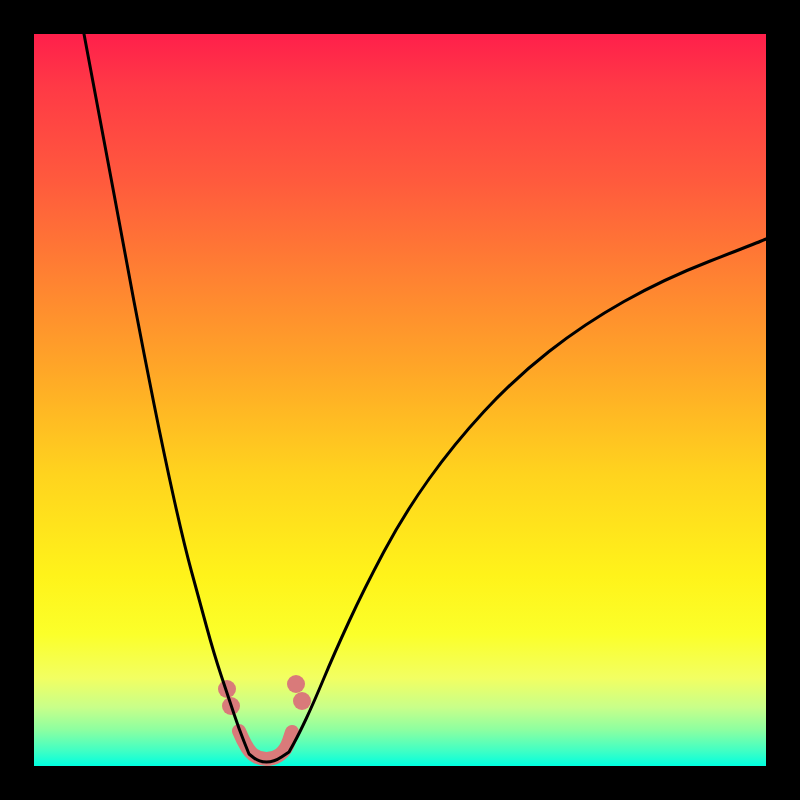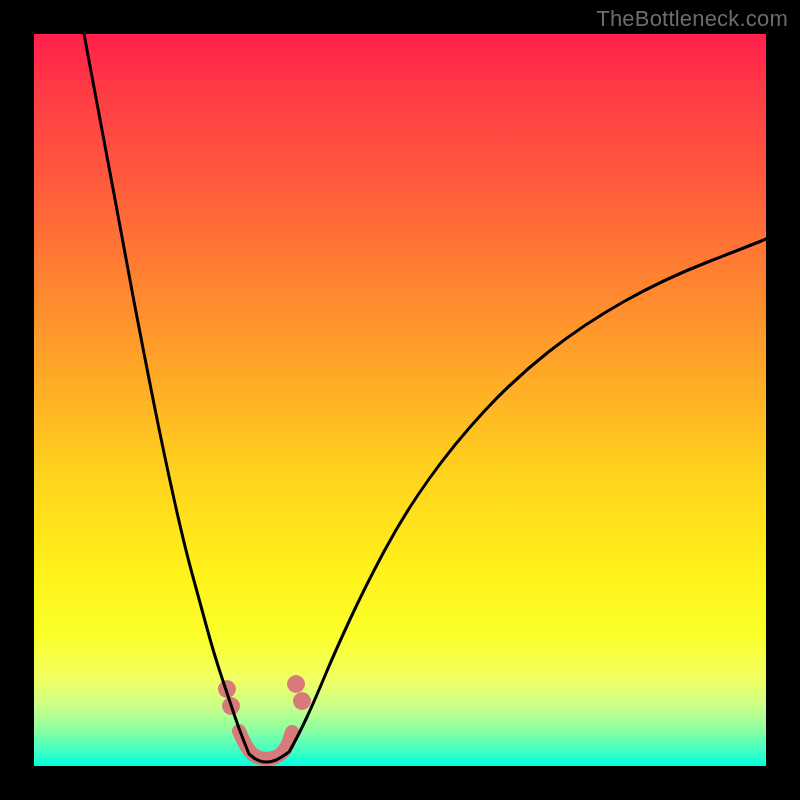--- a/index.html
+++ b/index.html
@@ -93,14 +93,13 @@
           <circle cx="193" cy="655" r="9" class="marker-dot"></circle>
           <circle cx="197" cy="672" r="9" class="marker-dot"></circle>
           <circle cx="262" cy="650" r="9" class="marker-dot"></circle>
           <circle cx="268" cy="667" r="9" class="marker-dot"></circle>
         </g>
 
       <path id="main-curve" class="curve-line" d="M 50 0 Q 70 105 80 160 Q 90 215 100 267.5 Q 110 320 120 370 Q 130 420 140 465 Q 150 510 157.5 537.5 Q 165 565 172.5 592.5 Q 180 620 187.5 642.5 Q 195 665 200 680 Q 205 695 210 707.5 Q 215 720 215 720 Q 215 720 220 724 Q 225 728 232.5 728 Q 240 728 247.5 723 Q 255 718 255 718 Q 255 718 260 709 Q 265 700 272.5 684 Q 280 668 290 644 Q 300 620 315 587.5 Q 330 555 350 517.5 Q 370 480 395 445 Q 420 410 450 377.5 Q 480 345 515 317.5 Q 550 290 590 267.5 Q 630 245 675 227.5 Q 720 210 726 207.5 T 732 205"></path>
     </svg>
 
   </div>
-  <div class="watermark">TheBottleneck.com</div>
 </div>
 
 </body></html>

